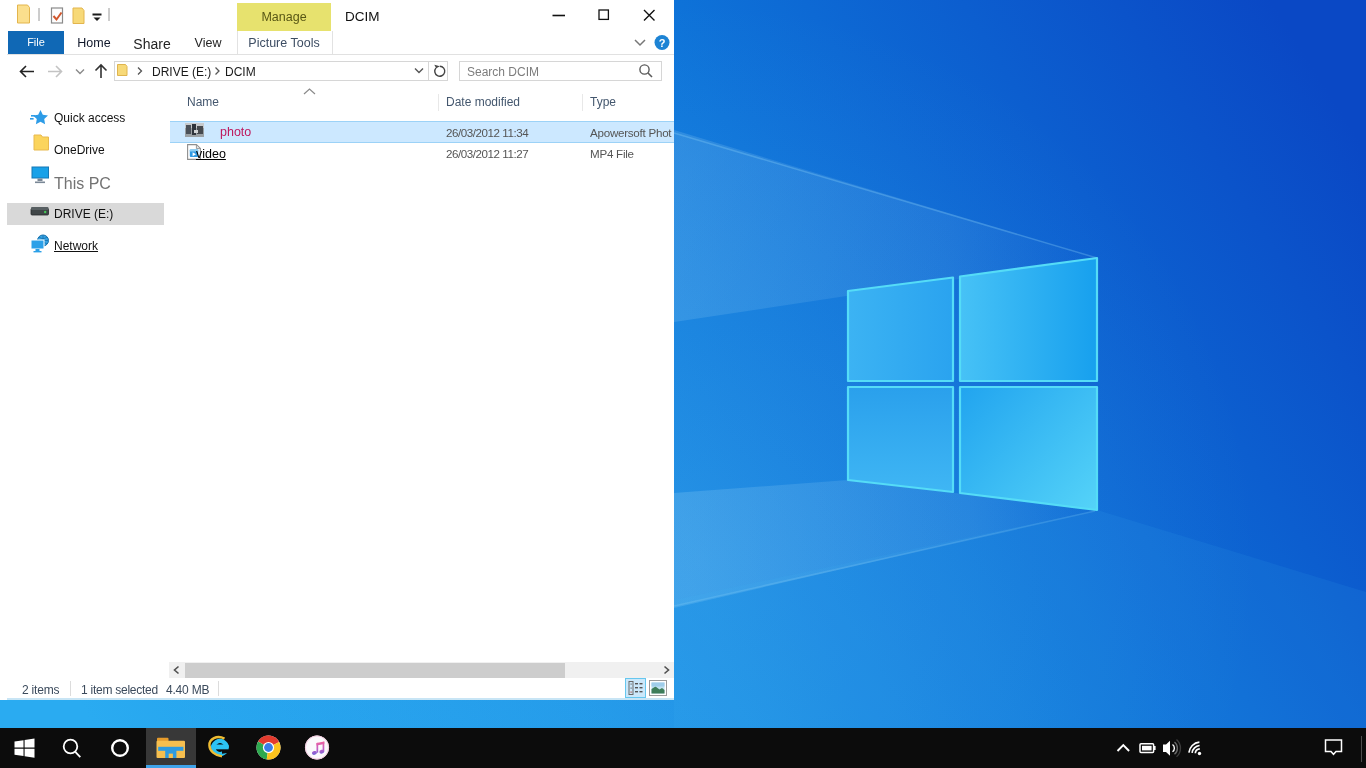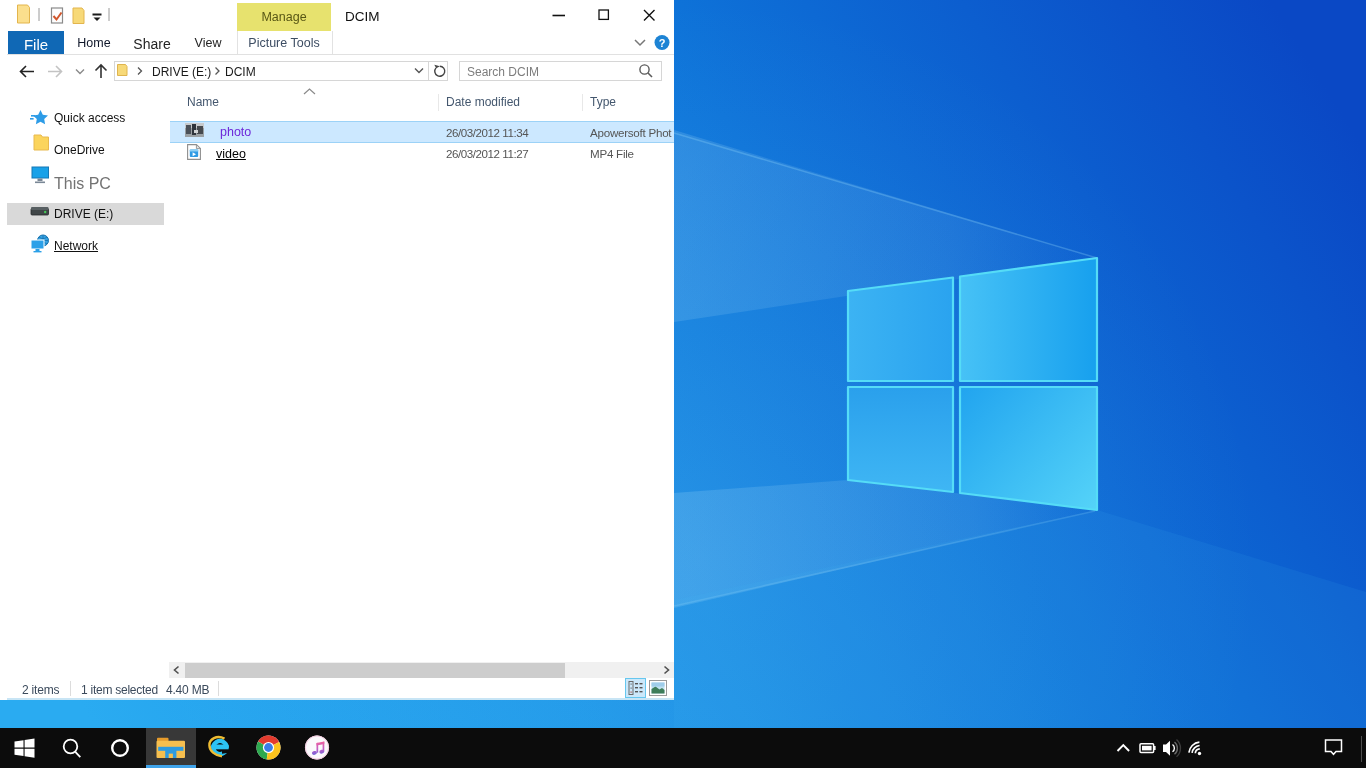--- a/index.html
+++ b/index.html
@@ -84,21 +84,21 @@
 
       <rect x="552.5" y="14.7" width="12.5" height="1.6" fill="#111"></rect>
       <rect x="599" y="10" width="9.4" height="9.4" fill="none" stroke="#111" stroke-width="1.3"></rect>
       <path d="M644 10 l10.5 10.5 M654.5 10 L644 20.5" stroke="#111" stroke-width="1.4"></path>
     </svg>
     <div class="abs" style="left:237px;top:3px;width:94px;height:28px;background:#e7e26e;"></div>
     <div class="txt" style="left:237px;top:10px;width:94px;text-align:center;font-size:12.5px;color:#585715;">Manage</div>
     <div class="txt" style="left:345px;top:9px;font-size:13.5px;color:#111;">DCIM</div>
 
     <div class="abs" style="left:8px;top:31px;width:56px;height:23px;background:#1068b5;"></div>
-    <div class="txt" style="left:8px;top:36px;width:56px;text-align:center;font-size:15px;color:#fff;">File</div>
+    <div class="txt" style="left:8px;top:36px;width:56px;text-align:center;font-size:11px;color:#fff;">File</div>
     <div class="txt" style="left:71px;top:36px;width:46px;text-align:center;font-size:12.5px;color:#0f172a;">Home</div>
     <div class="txt" style="left:129px;top:36px;width:46px;text-align:center;font-size:14px;color:#242424;">Share</div>
     <div class="txt" style="left:185px;top:36px;width:46px;text-align:center;font-size:12.5px;color:#242424;">View</div>
     <div class="abs" style="left:237px;top:31px;width:94px;height:23px;border-left:1px solid #e2e2e2;border-right:1px solid #e2e2e2;"></div>
     <div class="txt" style="left:237px;top:36px;width:94px;text-align:center;font-size:12.5px;color:#3d4d63;">Picture Tools</div>
     <svg class="abs" style="left:630px;top:31px" width="44" height="23" viewBox="0 0 44 23">
       <path d="M5 9 l5 5 5-5" fill="none" stroke="#777" stroke-width="1.5"></path>
       <circle cx="32" cy="11.5" r="7.5" fill="#1d83d4"></circle>
       <text x="32" y="16" font-size="11" font-weight="bold" fill="#fff" text-anchor="middle" font-family="Liberation Sans">?</text>
     </svg>
@@ -173,31 +173,31 @@
 
     <div class="abs" style="left:170px;top:121px;width:504px;height:22px;background:#cce8ff;border-top:1px solid #9cd2f7;border-bottom:1px solid #9cd2f7;box-sizing:border-box;"></div>
     <svg class="abs" style="left:185px;top:123px" width="19" height="14" viewBox="0 0 19 14">
       <rect x="0" y="0" width="19" height="14" fill="#9aa0a4"></rect>
       <rect x="0" y="0" width="19" height="5" fill="#c6c9cc"></rect>
       <rect x="1" y="2" width="5" height="9" fill="#4a5058"></rect>
       <rect x="7" y="1" width="4" height="11" fill="#2e343c"></rect>
       <rect x="12" y="3" width="6" height="8" fill="#45494e"></rect>
       <rect x="9" y="7" width="4" height="3" fill="#cfd2d4"></rect>
     </svg>
-    <div class="txt" style="left:208px;top:125px;font-size:12.5px;color:#6d28d9;padding-left:12px;">photo</div>
+    <div class="txt" style="left:208px;top:125px;font-size:12.5px;color:#be185d;padding-left:12px;">photo</div>
     <div class="txt" style="left:446px;top:125.5px;font-size:11.6px;letter-spacing:-0.45px;color:#555;">26/03/2012 11:34</div>
     <div class="txt" style="left:590px;top:125.5px;font-size:11.6px;letter-spacing:-0.25px;color:#555;">Apowersoft Phot</div>
     <svg class="abs" style="left:187px;top:143.5px" width="14" height="16" viewBox="0 0 14 16">
       <path d="M0.6 0.6 h8.8 l4 4 v10.8 h-12.8 z" fill="#fff" stroke="#8f8f8f" stroke-width="1.1"></path>
       <path d="M9.4 0.6 l4 4 h-4 z" fill="#e8e8e8" stroke="#8f8f8f" stroke-width="0.9"></path>
       <rect x="2.8" y="5.4" width="8.4" height="7.6" rx="1" fill="#2f9ae4"></rect>
       <rect x="2.8" y="5.4" width="8.4" height="2.1" fill="#8ecef2"></rect>
       <path d="M5.6 8.2 l3.4 2 -3.4 2 z" fill="#fff"></path>
     </svg>
-    <div class="txt" style="left:216px;top:146.5px;font-size:12.5px;color:#000;text-decoration:underline;">video</div>
+    <div class="txt" style="left:196px;top:146.5px;font-size:12.5px;color:#000;text-decoration:underline;">video</div>
     <div class="txt" style="left:446px;top:147px;font-size:11.6px;letter-spacing:-0.45px;color:#555;">26/03/2012 11:27</div>
     <div class="txt" style="left:590px;top:147px;font-size:11.6px;letter-spacing:-0.25px;color:#555;">MP4 File</div>
 
     <div class="abs" style="left:169px;top:662px;width:505px;height:16px;background:#f0f0f0;"></div>
     <div class="abs" style="left:185px;top:662.5px;width:380px;height:15px;background:#cdcdcd;"></div>
     <svg class="abs" style="left:169px;top:662px" width="505" height="16" viewBox="0 0 505 16">
       <path d="M9.5 4.5 l-4 3.5 4 3.5" fill="none" stroke="#505050" stroke-width="1.6"></path>
       <path d="M495.5 4.5 l4 3.5 -4 3.5" fill="none" stroke="#505050" stroke-width="1.6"></path>
     </svg>
 

